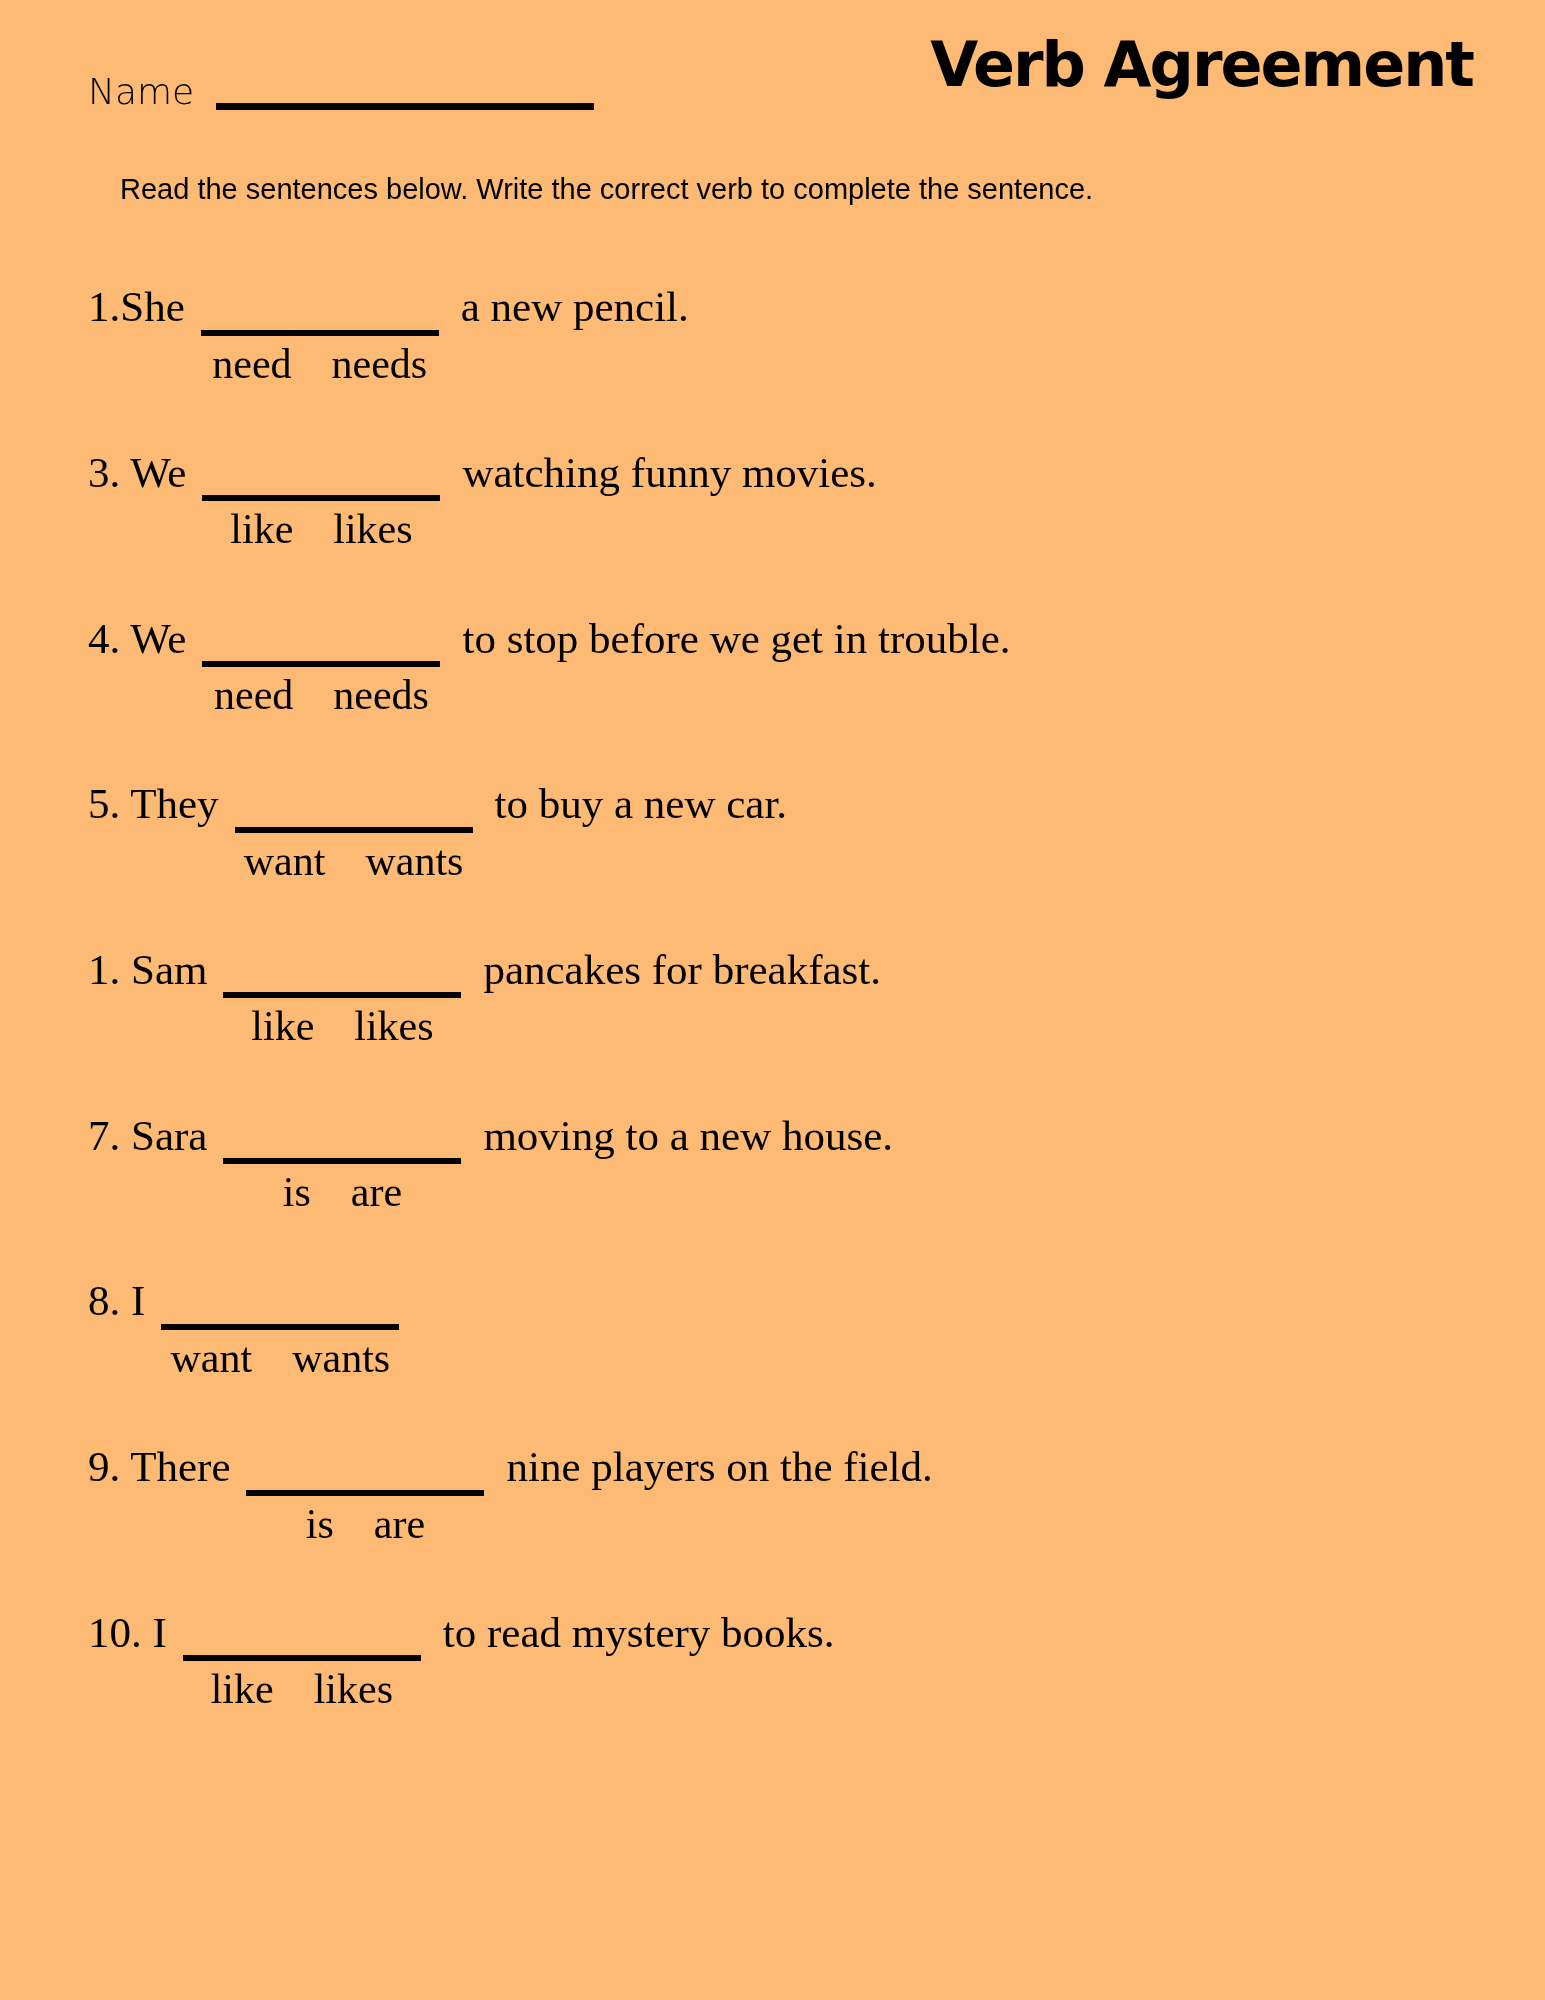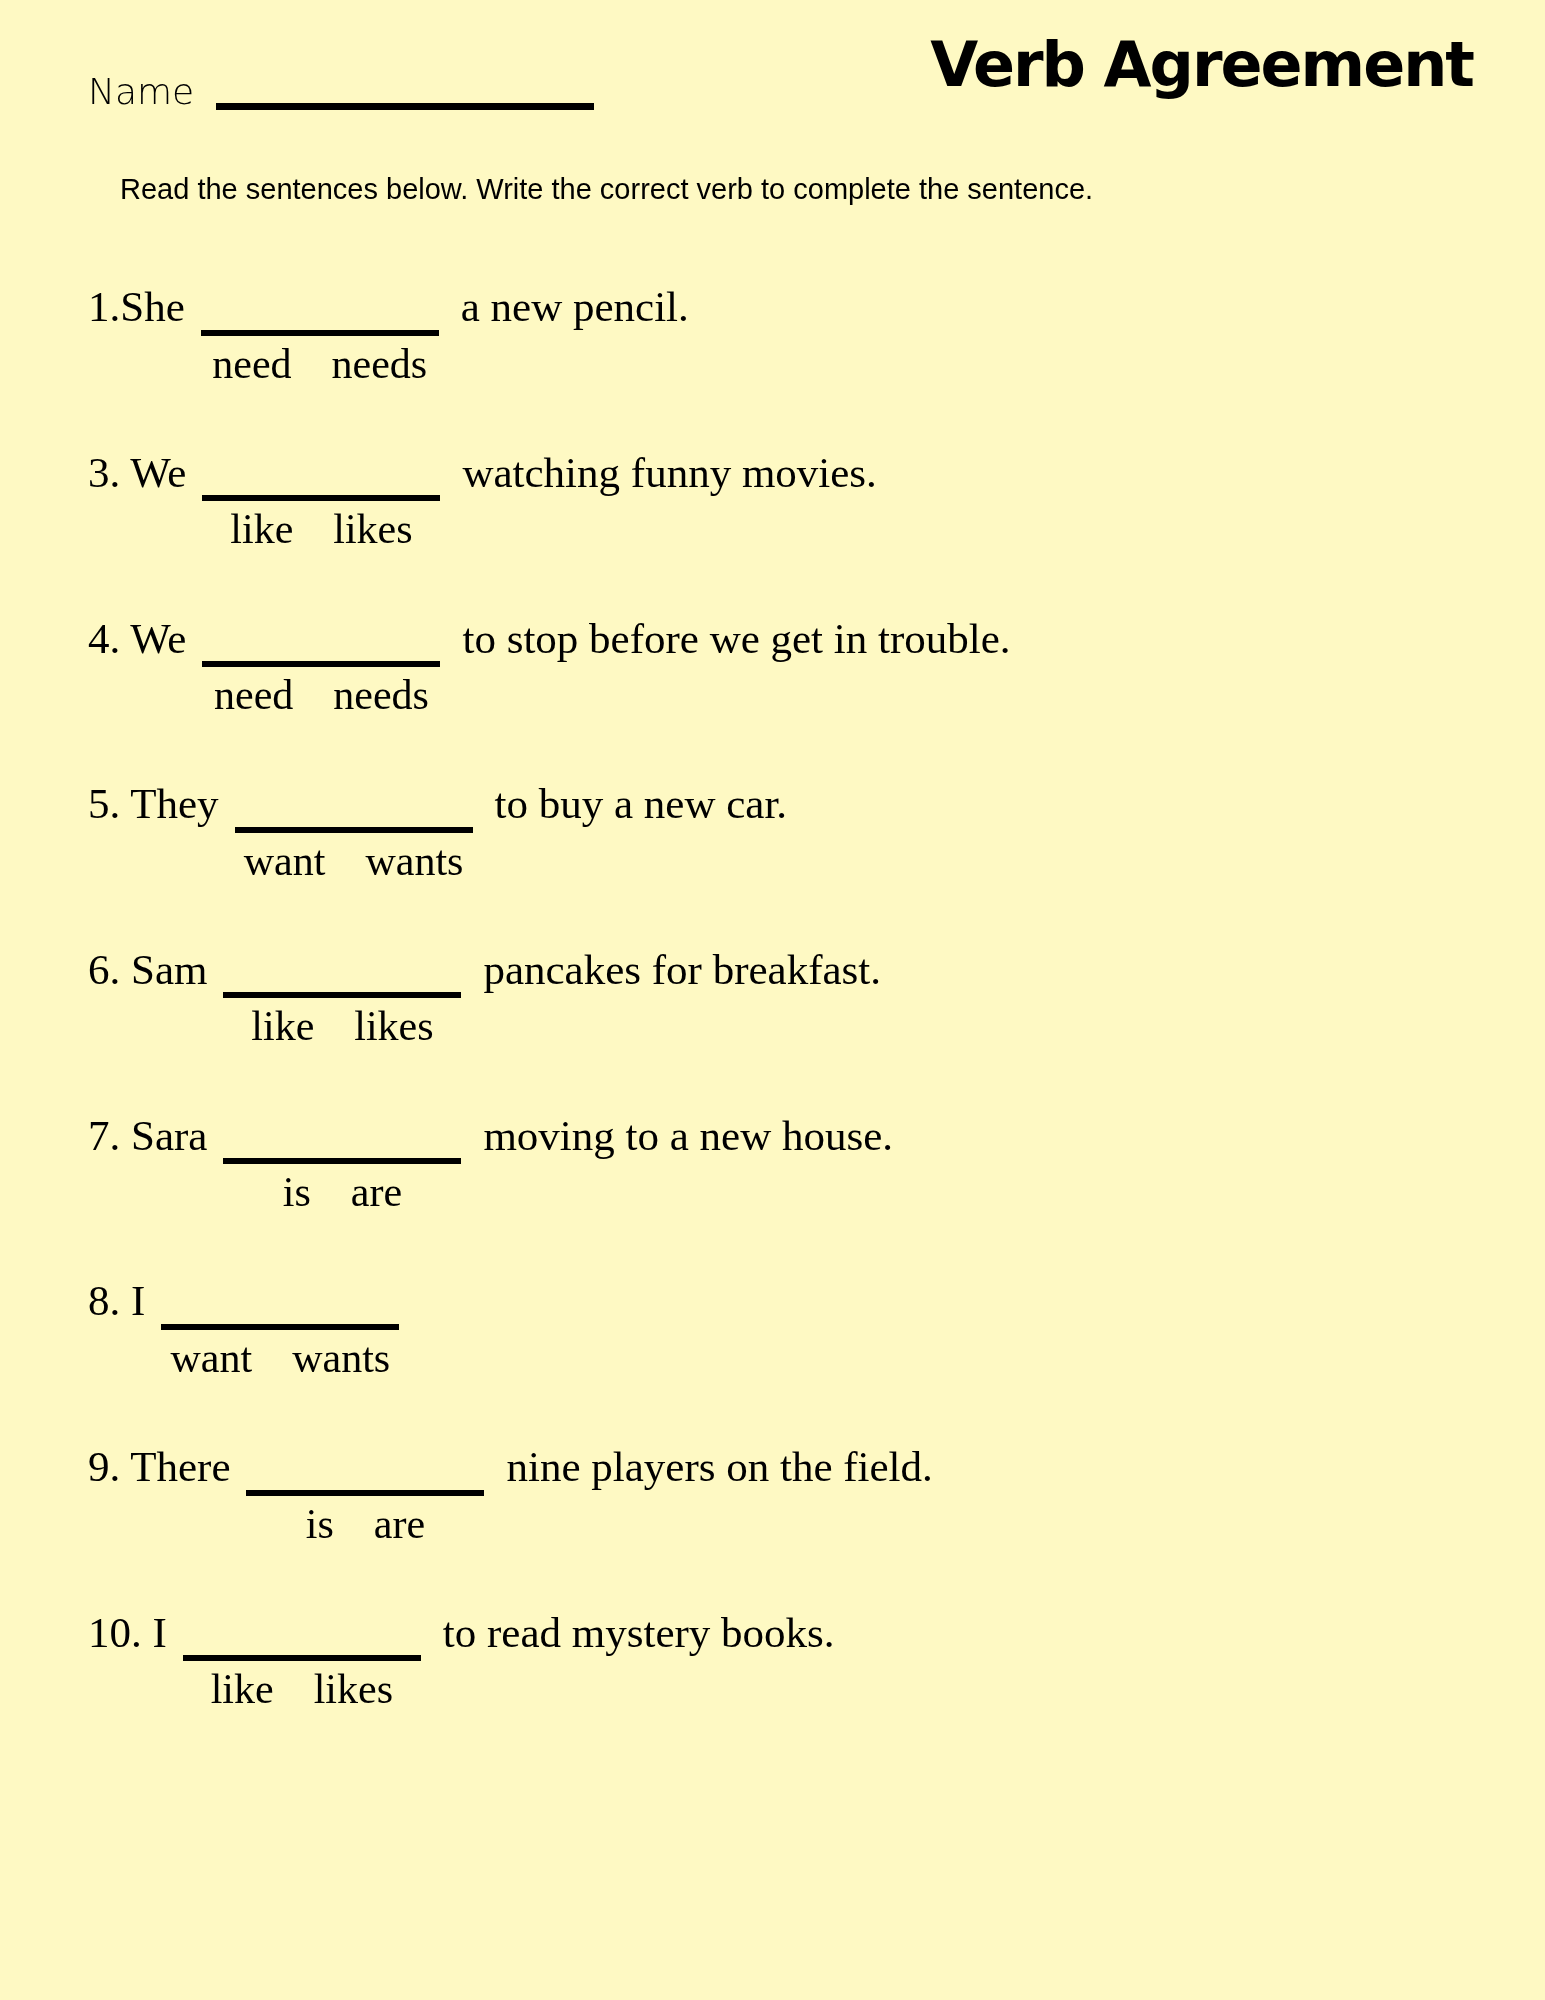--- a/index.html
+++ b/index.html
@@ -8,21 +8,21 @@
     width: 1545px;
     height: 2000px;
     font-family: "Liberation Serif", serif;
     color: #000000;
     position: relative;
     overflow: hidden;
   }
   .page {
     width: 1545px;
     height: 2000px;
-    background: #fef9c3;
+    background: #fdba74;
     position: relative;
   }
 
   
   .header {
     position: relative;
     height: 135px;
   }
   .worksheet-title {
     position: absolute;
@@ -165,21 +165,21 @@
       <span class="q-suffix">to buy a new car.</span>
       <div class="q-options">
         <span class="q-option">want</span>
         <span class="q-option">wants</span>
       </div>
     </div>
   </div>
 
   <div class="question">
     <div class="q-grid">
-      <span class="q-prefix">6. Sam</span>
+      <span class="q-prefix">1. Sam</span>
       <span class="q-blank"></span>
       <span class="q-suffix">pancakes for breakfast.</span>
       <div class="q-options">
         <span class="q-option">like</span>
         <span class="q-option">likes</span>
       </div>
     </div>
   </div>
 
   <div class="question">

